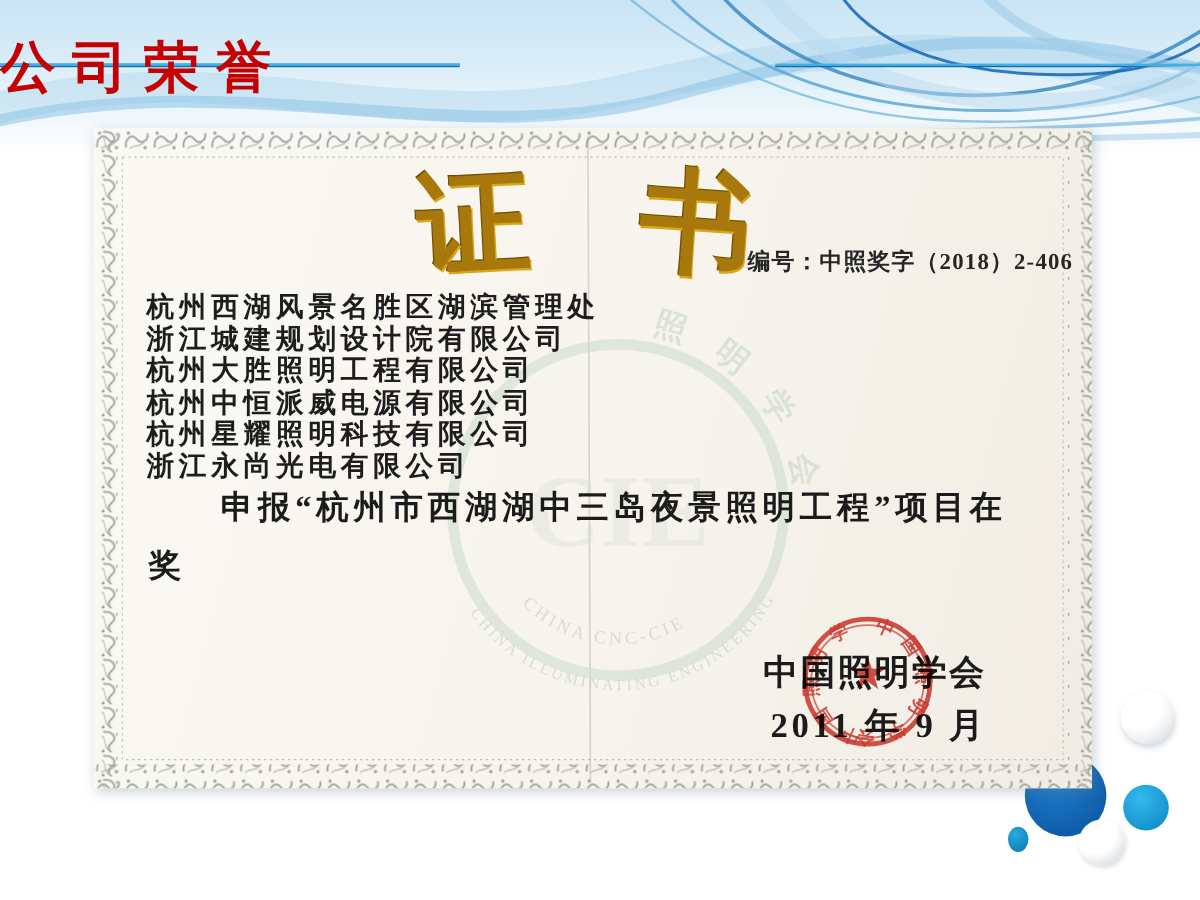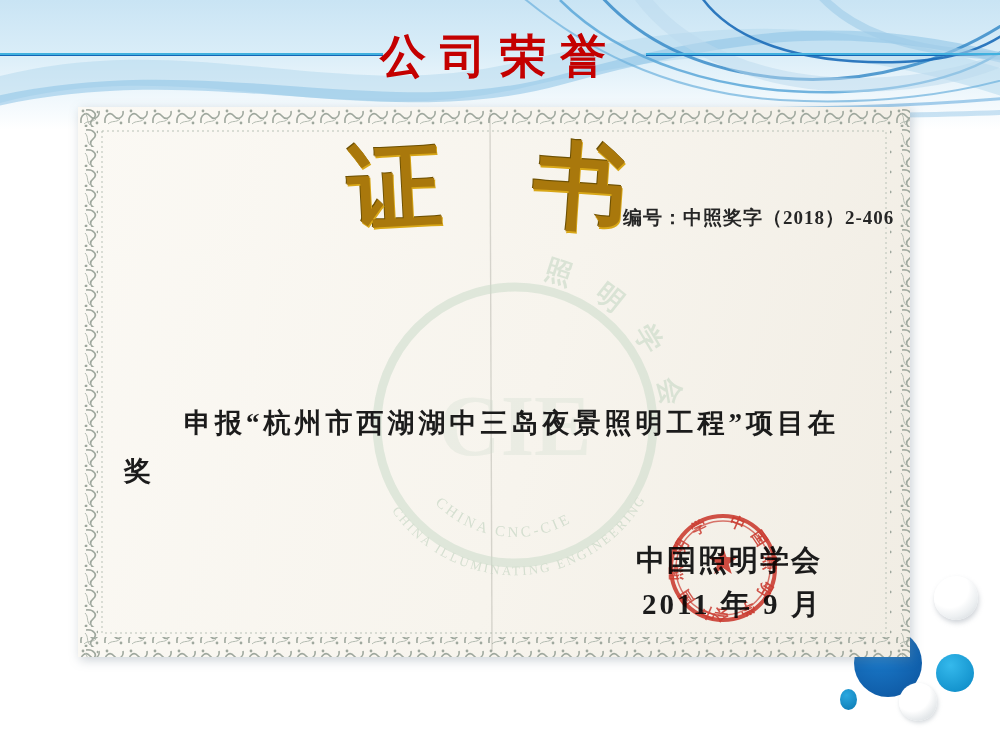--- a/index.html
+++ b/index.html
@@ -9,21 +9,21 @@
 
   
   .banner { position:absolute; left:0; top:0; width:1000px; height:130px;
             background:linear-gradient(180deg,#c9e4f4 0%,#d9edf8 40%,#eef7fc 72%,#ffffff 100%); }
   .banner svg { position:absolute; left:0; top:0; }
   .rule { position:absolute; top:53px; height:3px; background:#1565b5;
           border-top:2px solid #41b1df; }
   .rule-left  { left:0;  width:383px; }
   .rule-right { left:646px; width:354px;
           background:linear-gradient(90deg,#1565b5 0%,#1565b5 82%,rgba(21,101,181,0) 100%); }
-  .page-title { position:absolute; left:0; right:0; top:26px; text-align:center;
+  .page-title { position:absolute; left:0; right:0; top:26px; 
           font-family:"Liberation Sans","DejaVu Sans",sans-serif;
           font-size:46px; font-weight:bold; color:#c40000; letter-spacing:14px; }
 
   
   .certificate { position:absolute; left:78px; top:107px; width:832px; height:550px;
           background:linear-gradient(105deg,#fbf9f4 0%,#f7f4ed 55%,#f1ede4 100%);
           box-shadow:2px 3px 10px rgba(110,125,140,.35); z-index:2; }
   .certificate svg.frame { position:absolute; left:0; top:0; }
   .watermark { position:absolute; left:267px; top:148px; opacity:.55; }
 
@@ -140,20 +140,28 @@
       <text x="170" y="200" text-anchor="middle" font-size="86" font-weight="bold" fill="#cddbcc" opacity="0.55">CIE</text>
     </svg>
 
     <div class="cert-title">
       <span class="ch ch-left">证</span>
       <span class="ch ch-right">书</span>
     </div>
 
     <div class="cert-number">编号：中照奖字（2018）2-406</div>
 
+    <ul class="recipients">
+      <li>杭州西湖风景名胜区湖滨管理处</li>
+      <li>浙江城建规划设计院有限公司</li>
+      <li>杭州大胜照明工程有限公司</li>
+      <li>杭州中恒派威电源有限公司</li>
+      <li>杭州星耀照明科技有限公司</li>
+      <li>浙江永尚光电有限公司</li>
+    </ul>
 
     <div class="award-body">
       <div class="line-indent">申报“杭州市西湖湖中三岛夜景照明工程”项目在</div>
       <div>奖</div>
     </div>
 
     <div class="issuer">中国照明学会</div>
     <div class="issue-date">2011 年 9 月</div>
 
     <svg class="seal" width="112" height="112" viewBox="0 0 112 112">

